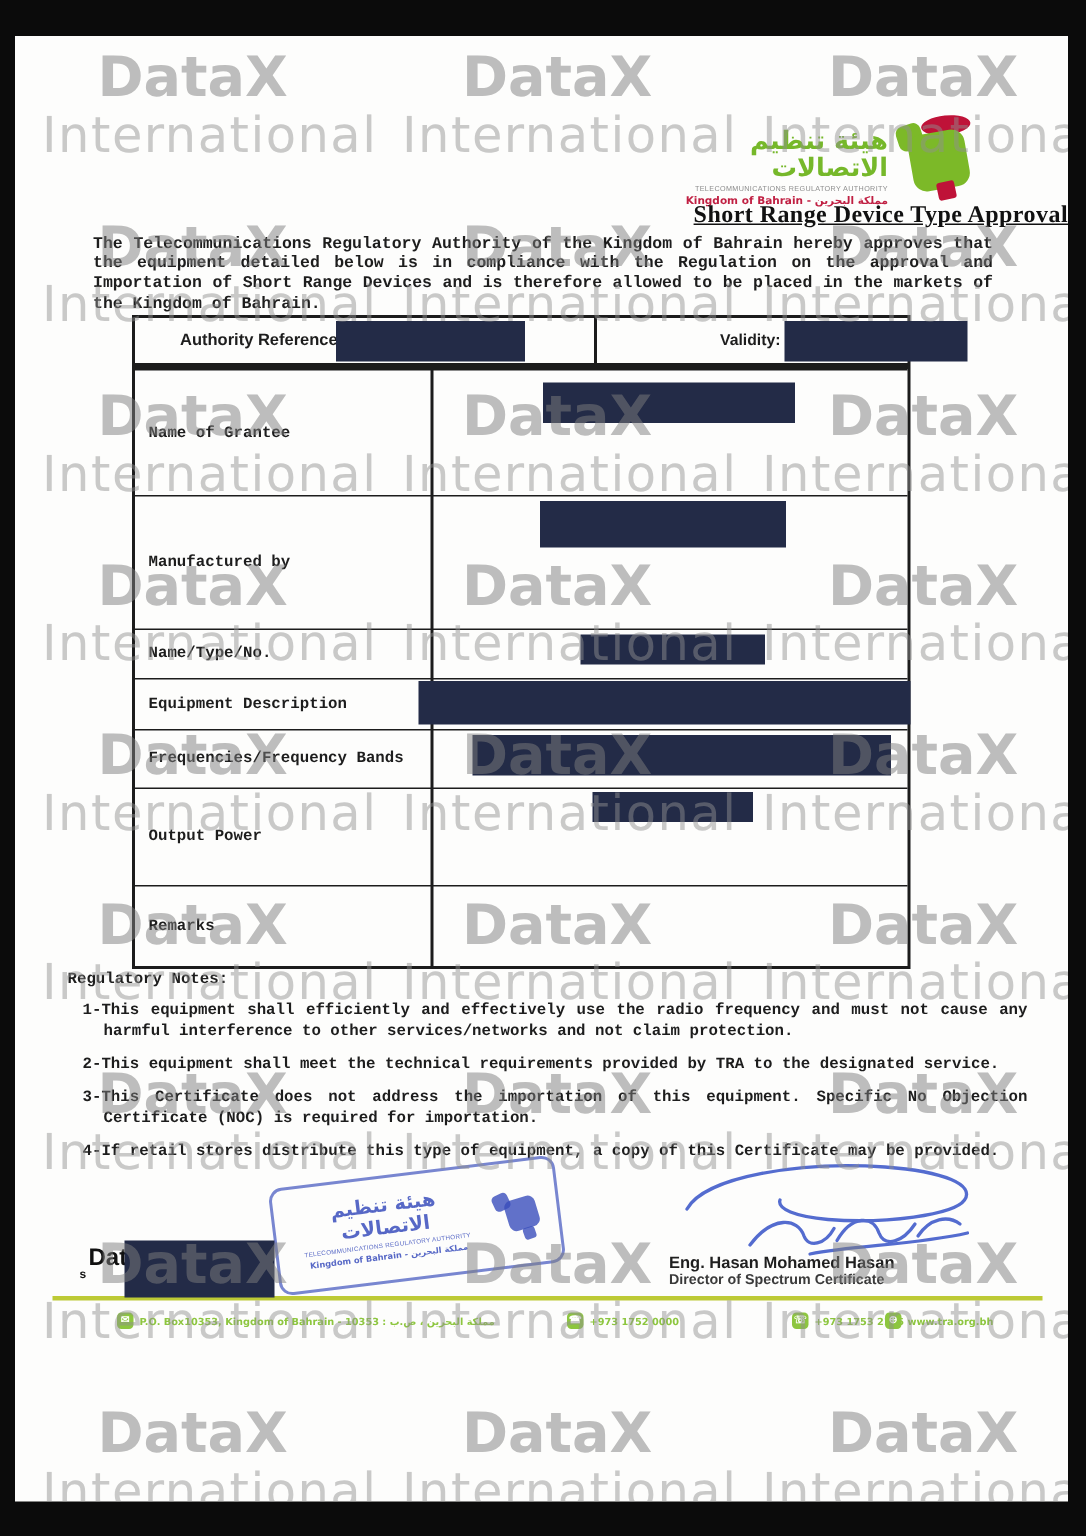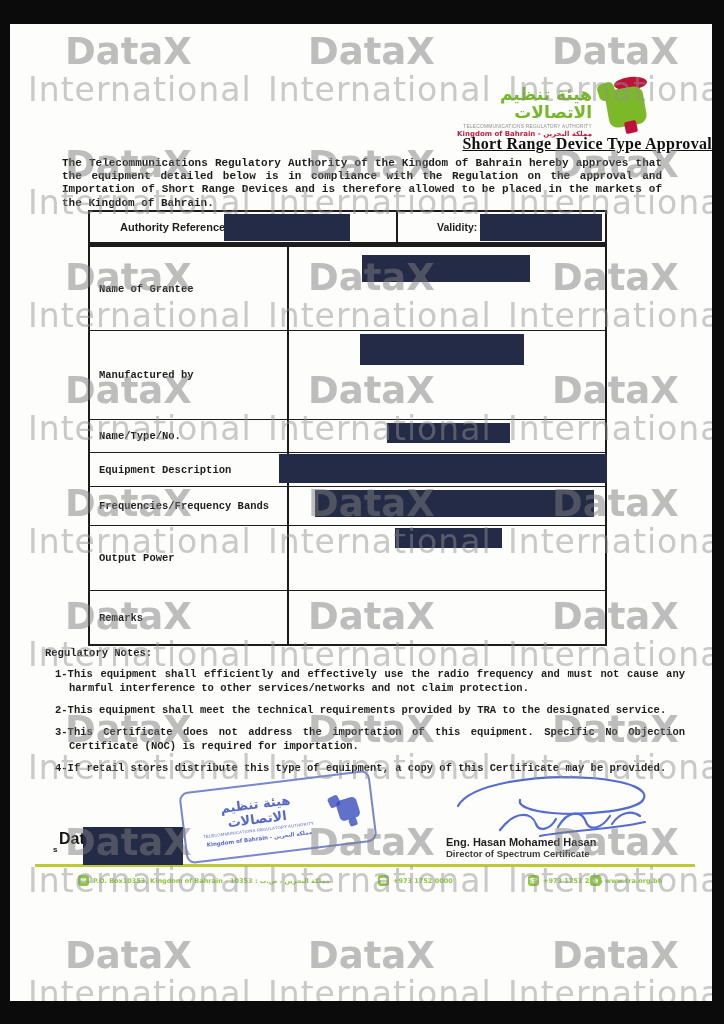--- a/index.html
+++ b/index.html
@@ -30,21 +30,21 @@
   .lm-sq-red{left:32px;top:48px;width:12px;height:12px;background:#bf1238;border-radius:2px;transform:rotate(-12deg);}
   
   .doc-title{position:absolute;left:0;top:111px;width:100%;text-align:right;
     font-family:"Liberation Serif",serif;font-weight:bold;font-size:16px;color:#111;
     text-decoration:underline;letter-spacing:.3px;}
   .intro{position:absolute;left:52px;top:133px;width:600px;text-align:justify;
     font-family:"Liberation Mono",monospace;font-weight:bold;font-size:11px;line-height:13.2px;color:#1d1d1d;}
   
   .redact{position:absolute;background:#232b47;z-index:5;}
   .hdr-table{position:absolute;left:78px;top:186px;width:519px;height:34px;
-    border:2px solid #1c1c1c;box-sizing:border-box;display:flex;}
+    border:2px solid #1c1c1c;box-sizing:border-box;display:flex;gap:43px;}
   .hdr-cell1{width:308px;border-right:2px solid #1c1c1c;position:relative;box-sizing:border-box;}
   .hdr-cell2{flex:1;position:relative;}
   .hdr-label{position:absolute;top:50%;transform:translateY(-50%);
     font-weight:bold;font-size:11px;color:#1d1d1d;white-space:nowrap;}
   .lbl-auth{left:30px;}
   .lbl-validity{left:39px;font-size:10.5px;}
   .rd-auth{left:134px;top:2px;width:126px;height:27px;}
   .rd-validity{left:82px;top:2px;width:122px;height:27px;}
   .main-table{position:absolute;left:78px;top:220px;width:519px;
     border:2px solid #1c1c1c;box-sizing:border-box;z-index:1;}

